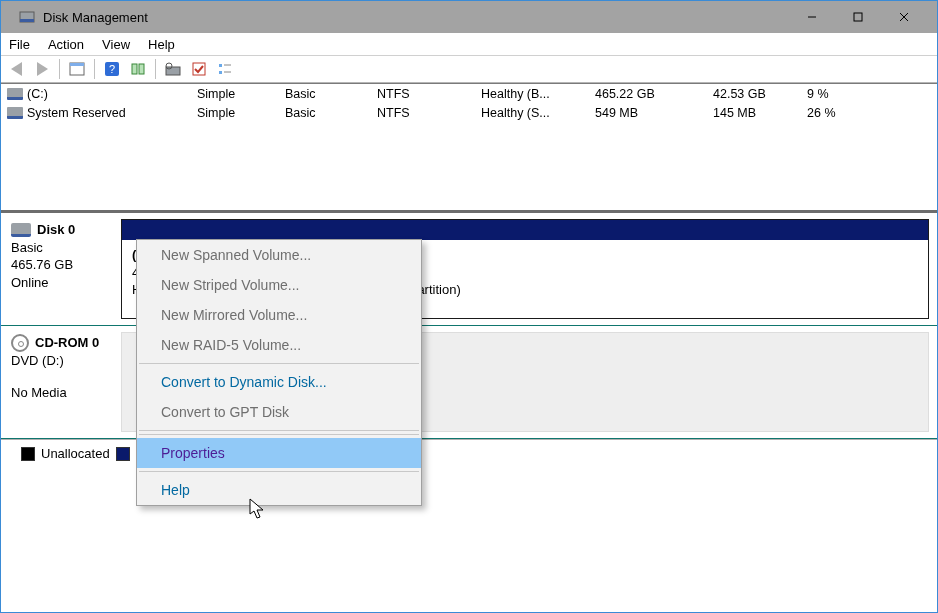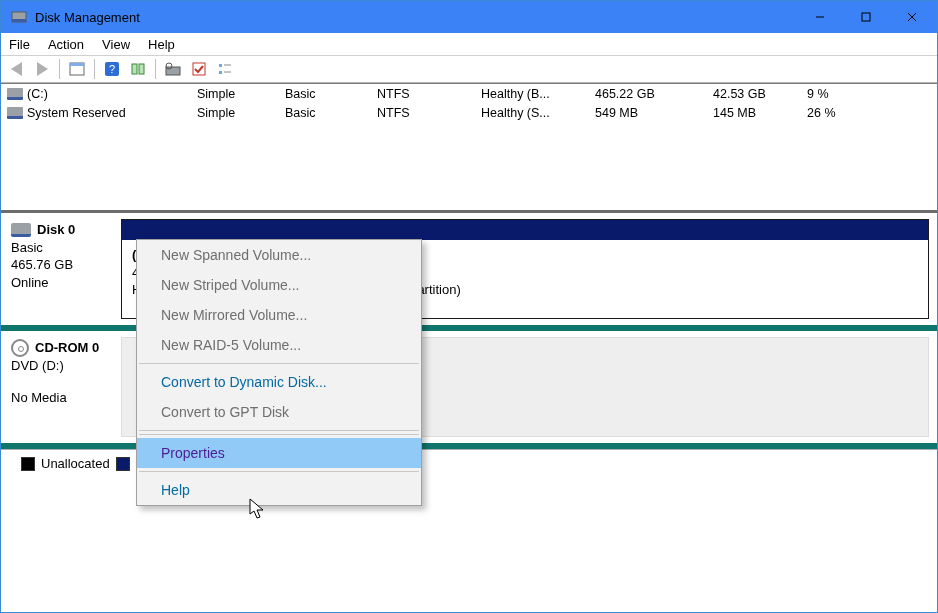--- a/index.html
+++ b/index.html
@@ -1,18 +1,18 @@
 <!DOCTYPE html>
 <html><head>
 <meta charset="utf-8">
 <style>
   * { box-sizing: border-box; margin: 0; padding: 0; }
   body { font-family: "Segoe UI", Tahoma, sans-serif; font-size: 13px; color: #000; background: #fff; width: 938px; height: 613px; overflow: hidden; border: 1px solid #3a8bd6; position: relative; }
   
-  .titlebar { height: 32px; display: flex; align-items: center; padding: 0 2px; background: #3b82f6; }
+  .titlebar { height: 32px; display: flex; align-items: center; padding: 0 10px; background: #a3a3a3; }
   .titlebar .app-icon { width: 16px; height: 16px; margin: 0 8px; display: inline-flex; }
   .titlebar .title { font-size: 13px; flex: 1; }
   .titlebar .win-controls { display: flex; }
   .titlebar .win-btn { width: 46px; height: 30px; display: flex; align-items: center; justify-content: center; }
   .titlebar .win-btn svg { width: 10px; height: 10px; }
   
   .menubar { height: 22px; display: flex; align-items: center; padding: 0 8px; gap: 18px; }
   .menubar span { font-size: 13px; text-align: center; }
   
   .toolbar { height: 28px; border-top: 1px solid #d0d0d0; border-bottom: 1px solid #b5b5b5; display: flex; align-items: center; padding: 0 4px; gap: 4px; }
@@ -34,21 +34,21 @@
   .col-cap { width: 118px; }
   .col-fre { width: 94px; }
   .col-pct { width: 80px; }
   .vol-body { height: 126px; overflow: hidden; }
   .vol-row { display: flex; height: 19px; align-items: center; }
   .vol-row .cell { padding: 1px 6px; font-size: 12.5px; white-space: nowrap; overflow: hidden; }
   .vol-row .cell.col-vol { display: flex; align-items: center; gap: 4px; }
   .drive-ico { width: 16px; height: 12px; background: #9aa0a6; border-bottom: 3px solid #3b5ca0; border-radius: 1px; flex: none; }
   
   .graphical-pane { border-top: 3px solid #6d6d6d; }
-  .disk-row { display: flex; border-bottom: 6px solid #0f766e; }
+  .disk-row { display: flex; border-bottom: 1px solid #0f766e; }
   .disk-info { width: 120px; padding: 8px 10px; background: #fff; font-size: 13px; line-height: 1.35; }
   .disk-info .disk-name { font-weight: 600; display: flex; align-items: center; gap: 6px; }
   .disk-glyph { width: 20px; height: 14px; background: #9aa0a6; border-bottom: 3px solid #3b5ca0; border-radius: 2px; }
   .cd-glyph { width: 18px; height: 18px; border: 2px solid #888; border-radius: 50%; position: relative; }
   .cd-glyph:after { content:""; position:absolute; top:5px; left:5px; width:4px; height:4px; border:1px solid #888; border-radius:50%; }
   .disk-parts { flex: 1; padding: 6px 8px 6px 0; }
   
   .part-wrap { height: 100px; border: 1px solid #1a1a1a; }
   .part-top { height: 20px; background: #0a1a6b; }
   .part-body { padding: 6px 10px; font-size: 13px; line-height: 1.35; }

